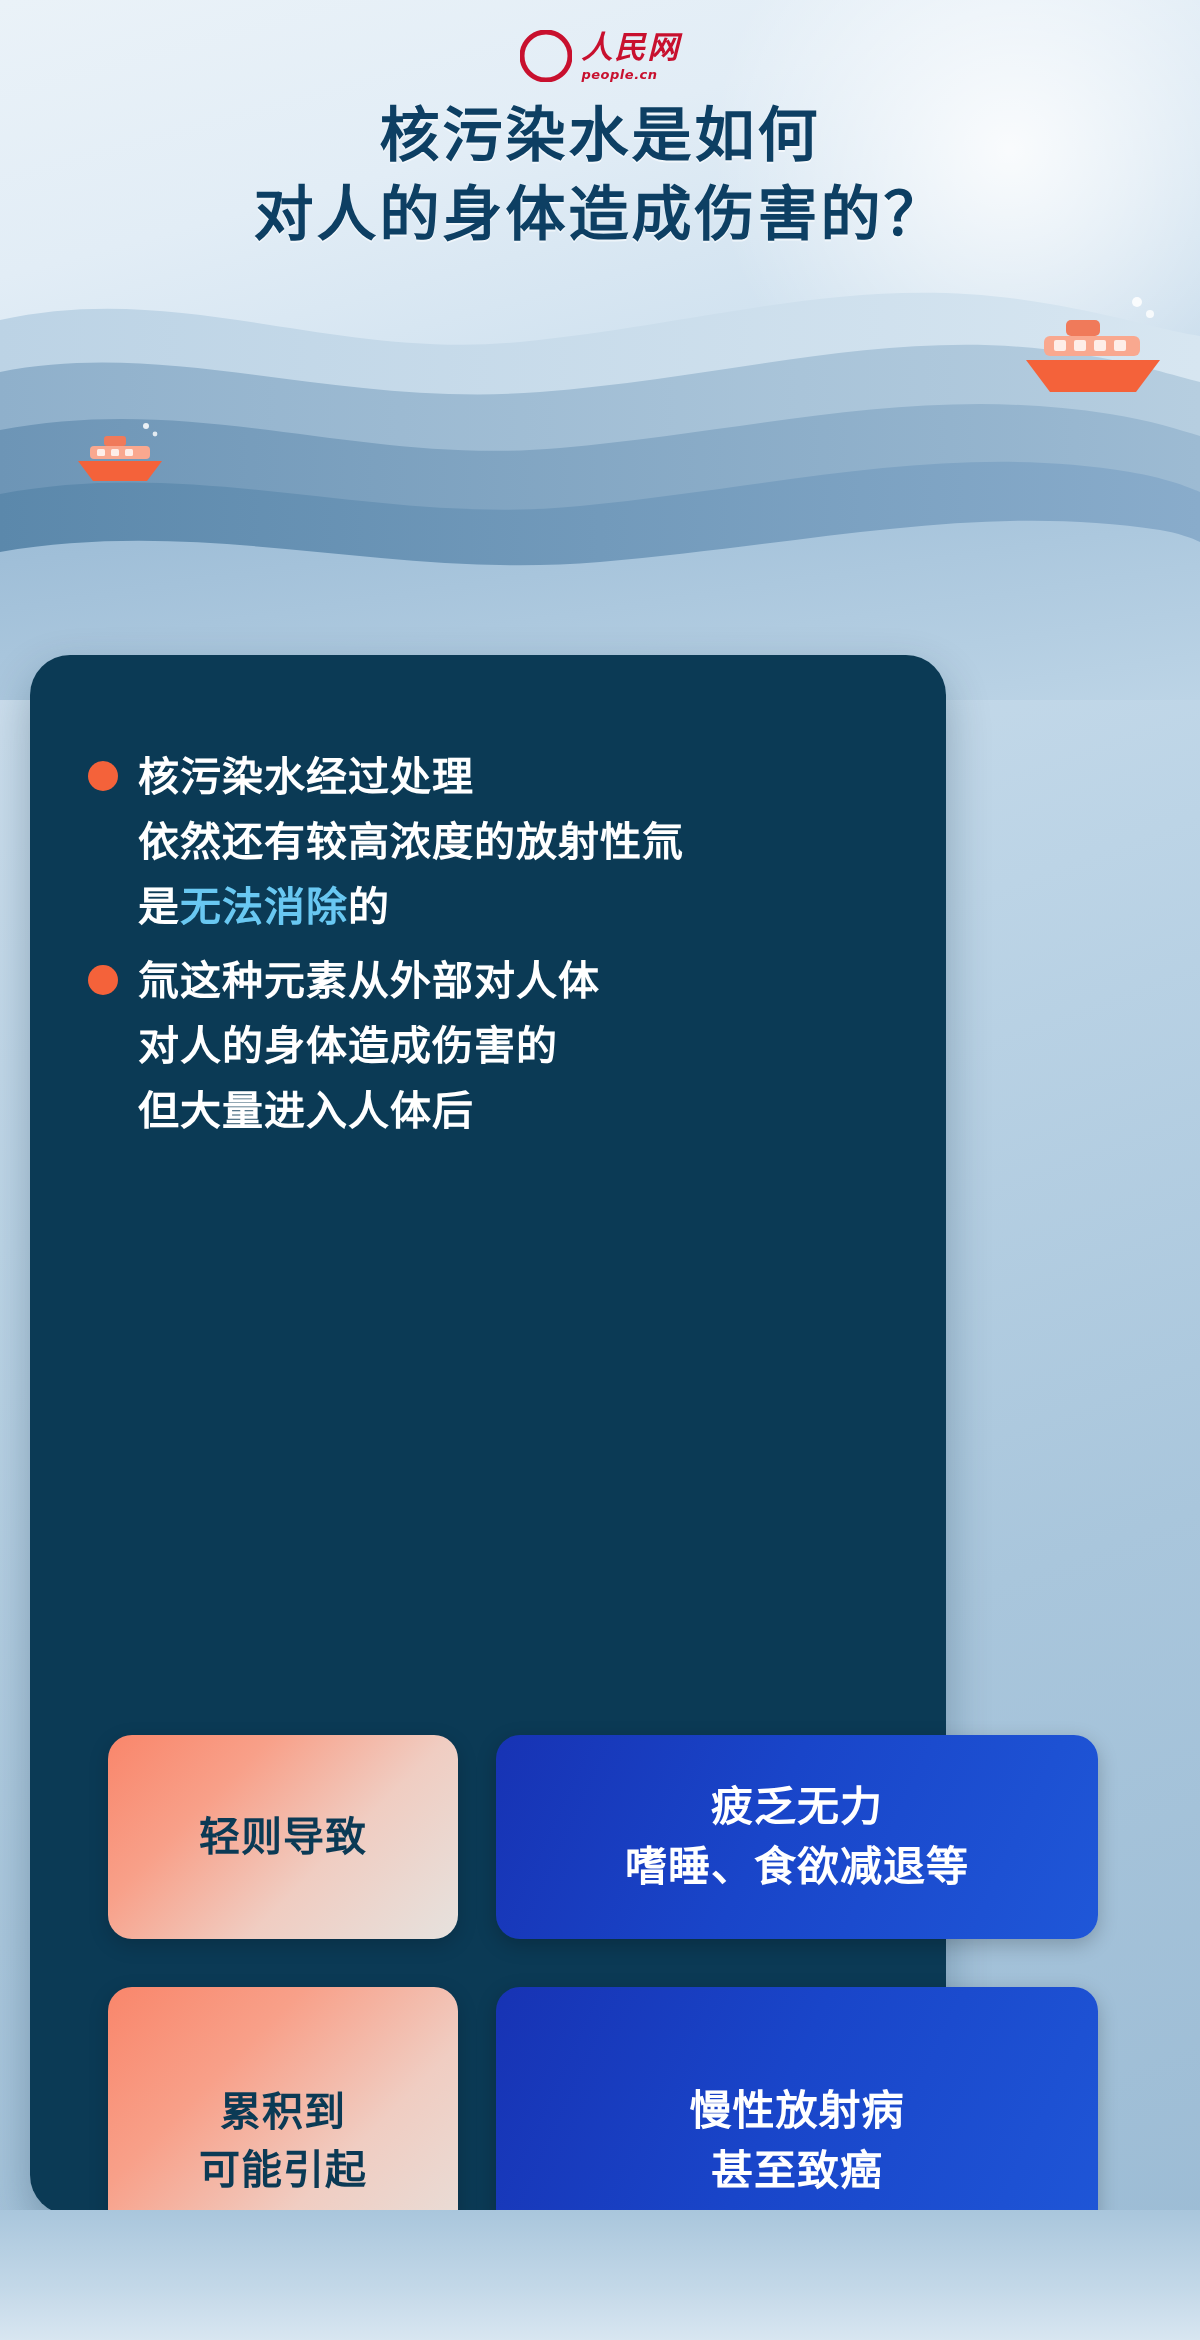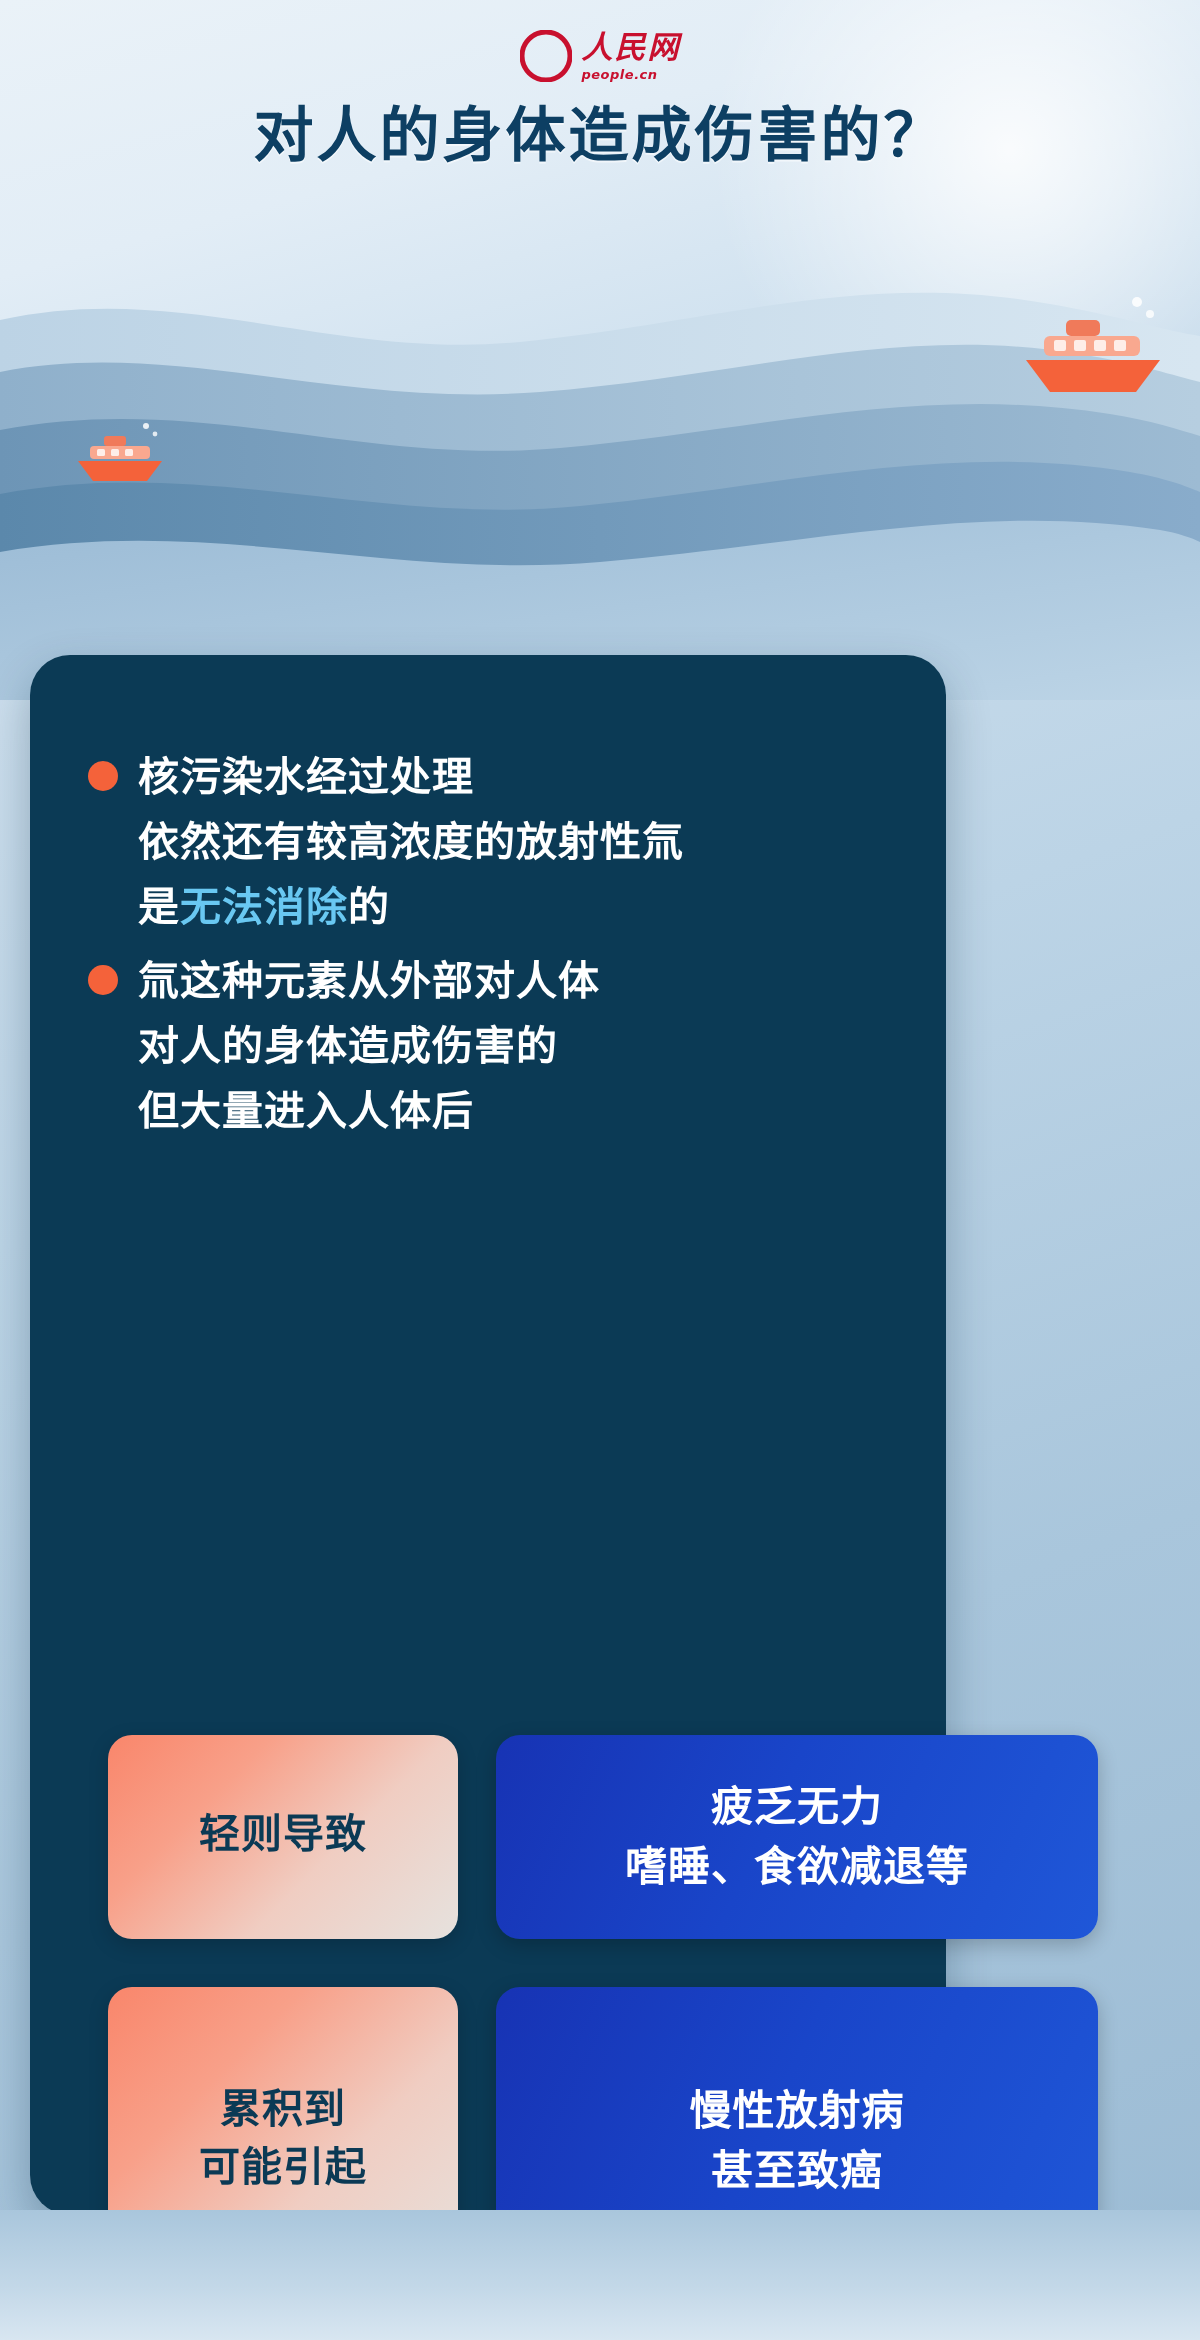--- a/index.html
+++ b/index.html
@@ -168,21 +168,20 @@
     align-items: center;
     justify-content: center;
     text-align: center;
     padding: 18px 10px;
   }
   .cell-left {
     width: 330px;
     background: linear-gradient(135deg, #f9866b 0%, #f8a089 30%, #f0cdc2 62%, #e6e2de 100%);
     color: #0b3a55;
     box-shadow: 0 6px 20px rgba(0,0,0,0.18);
-    font-family: Liberation Mono, monospace;
   }
   .cell-right {
     flex: 1;
     background: linear-gradient(115deg, #1733b4 0%, #1945c9 45%, #1f57d8 100%);
     color: #ffffff;
     box-shadow: 0 6px 20px rgba(0,0,0,0.22);
   }
   .row-1 .cell { height: 168px; }
   .row-2 .cell { height: 272px; }
   .cell-text {
@@ -220,20 +219,21 @@
         <path d="M26 8 A18 18 0 0 0 26 44 A11 11 0 0 1 26 8 Z" fill="#c8102e"></path>
       </svg>
     </div>
     <div class="logo-text-group">
       <div class="logo-cn">人民网</div>
       <div class="logo-en">people.cn</div>
     </div>
   </div>
 
   <div class="headline">
+    <div class="line">核污染水是如何</div>
     <div class="line">对人的身体造成伤害的？</div>
   </div>
 
   <div class="waves">
     <svg width="1200" height="420" viewBox="0 0 1200 420" preserveAspectRatio="none">
       <defs>
         <linearGradient id="w1" x1="0" y1="0" x2="1" y2="0">
           <stop offset="0%" stop-color="#bcd3e5"></stop>
           <stop offset="100%" stop-color="#d7e6f1"></stop>
         </linearGradient>

